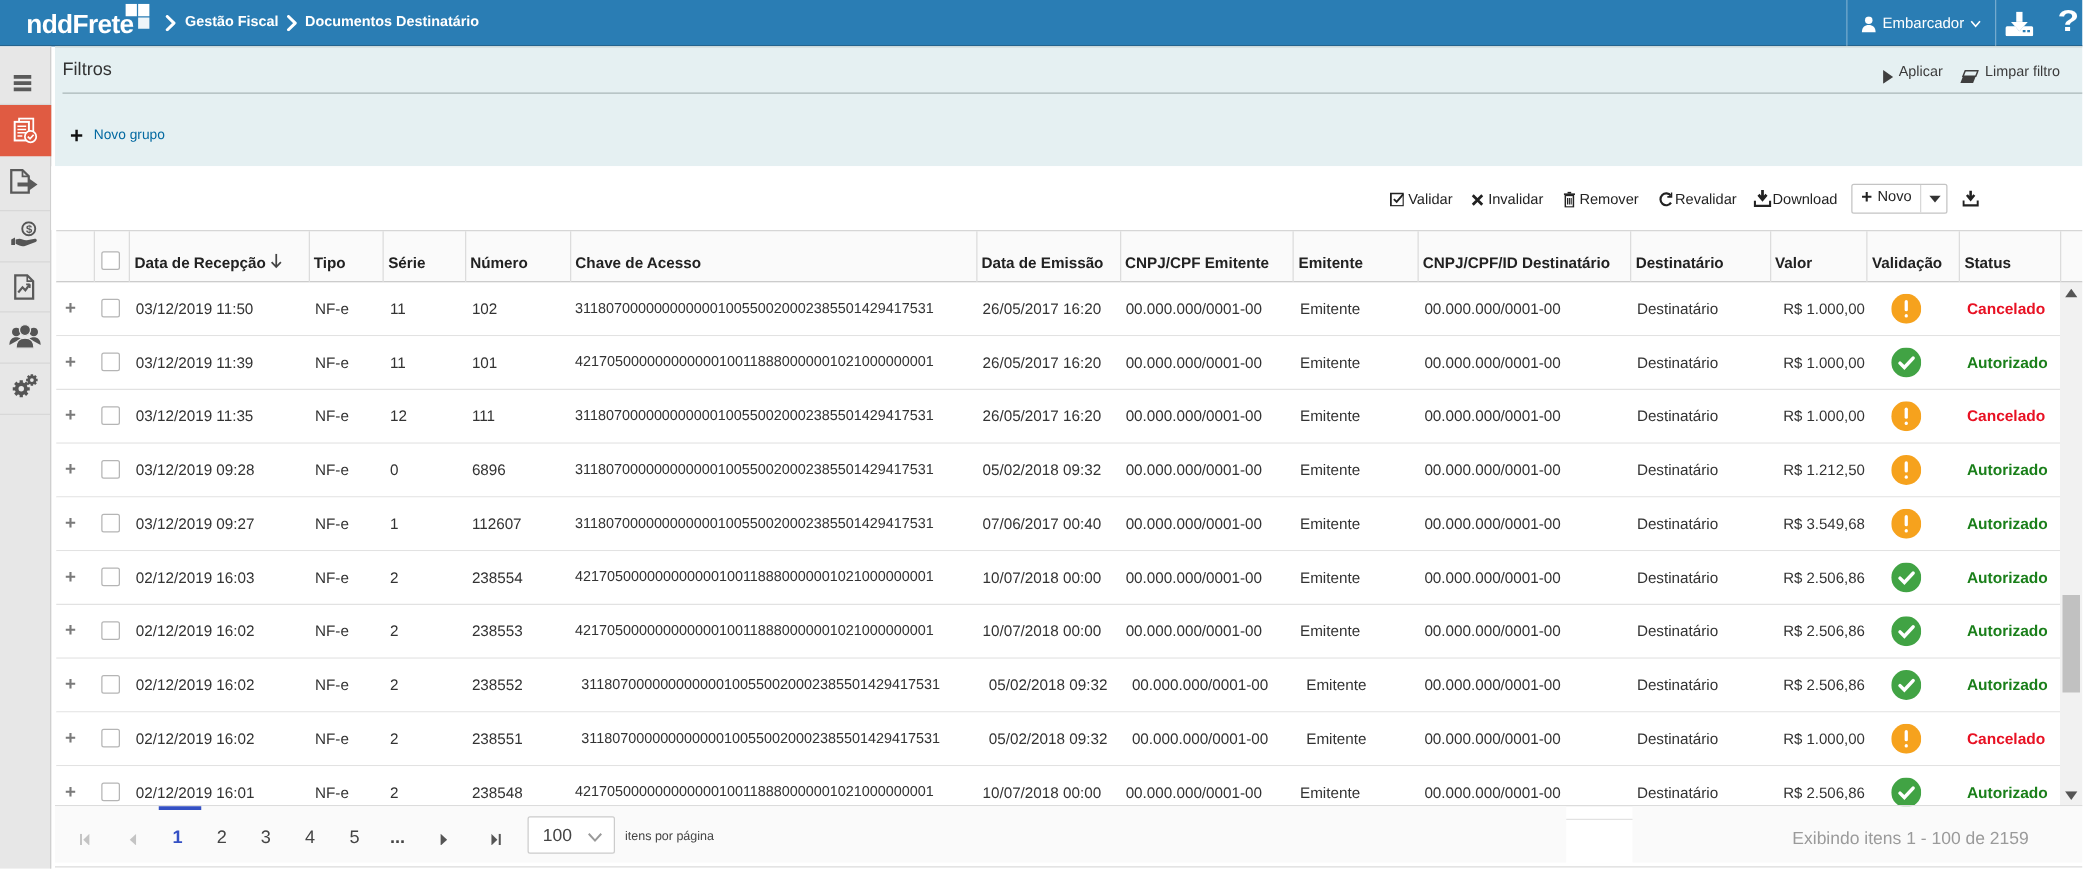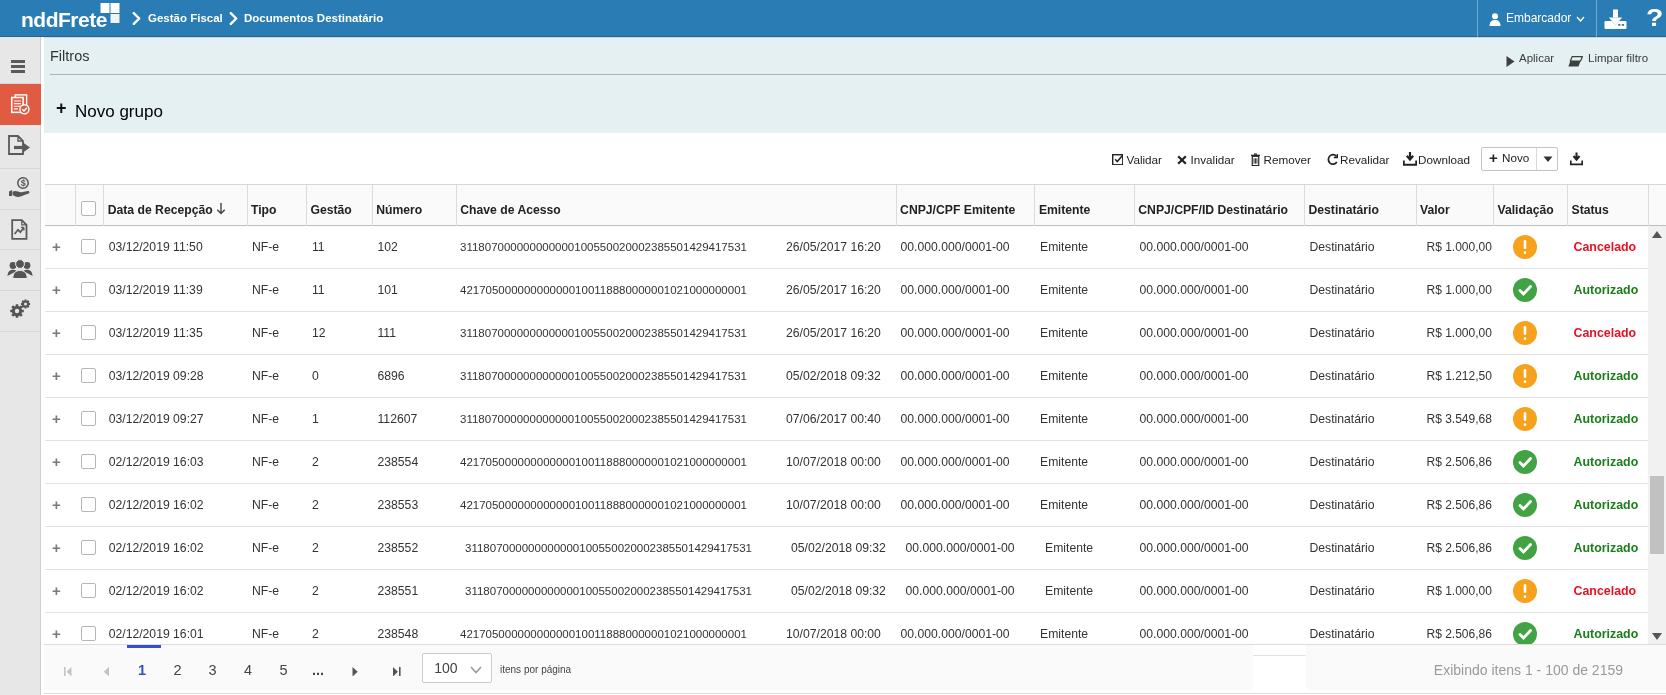--- a/index.html
+++ b/index.html
@@ -149,21 +149,21 @@
     <svg class="abs" style="left:1461.5px;top:17.5px" width="9" height="11" viewBox="0 0 9 11">
         <path d="M0.5 0 L8.5 5.5 L0.5 11 Z" fill="#3f3f3f"></path>
       </svg>
     <div class="flink" style="left:1475px">Aplicar</div>
     <svg class="abs" style="left:1523.5px;top:18px" width="15" height="11" viewBox="0 0 15 11">
         <path d="M4.2 0.6 L14.4 0.6 L12.6 5 L2.4 5 Z" fill="none" stroke="#3f3f3f" stroke-width="1.2"></path>
         <path d="M2.4 5 L12.6 5 L10.5 10.4 L0.3 10.4 Z" fill="#3f3f3f"></path>
       </svg>
     <div class="flink" style="left:1544px">Limpar filtro</div>
     <div class="abs" style="left:12px;top:60px;font-size:18px;font-weight:bold;color:#111">+</div>
-    <div class="abs" style="left:31px;top:64px;font-size:17px;color:#000000">Novo grupo</div>
+    <div class="abs" style="left:31px;top:64px;font-size:11px;color:#0369a1">Novo grupo</div>
   </div>
 
   <div id="toolbar"></div>
   <svg class="abs" style="left:1111.5px;top:153.5px" width="11.5" height="11.5" viewBox="0 0 13 13">
       <rect x="0.8" y="0.8" width="11.4" height="11.4" fill="none" stroke="#222" stroke-width="1.6"></rect>
       <path d="M3.5 6 L6 8.5 L12 1.5" stroke="#222" stroke-width="1.7" fill="none"></path>
     </svg>
   <div class="tbtn" style="left:1126.5px">Validar</div>
   <svg class="abs" style="left:1177px;top:154.5px" width="10" height="10" viewBox="0 0 10 10">
       <path d="M1.2 1.2 L8.8 8.8 M8.8 1.2 L1.2 8.8" stroke="#222" stroke-width="2.2"></path>
@@ -202,23 +202,24 @@
 
   <div id="grid">
 <div id="ghead">
   <div class="hcell" style="left:0px;width:30px;border-left:none"></div>
   <div class="hcell" style="left:30px;width:28.200000000000003px"></div>
   <div class="cb" style="left:36px;top:16px"></div>
   <div class="hcell" style="left:58.2px;width:143.3px">Data de Recepção <svg width="10" height="12" viewBox="0 0 10 12" style="vertical-align:-1px">
             <path d="M5 0 V10 M1.3 6.7 L5 10.6 L8.7 6.7" stroke="#444" stroke-width="1.4" fill="none"></path>
           </svg></div>
   <div class="hcell" style="left:201.5px;width:59.5px">Tipo</div>
-  <div class="hcell" style="left:261px;width:65.69999999999999px">Gestão</div>
+  <div class="hcell" style="left:261px;width:65.69999999999999px">Série</div>
   <div class="hcell" style="left:326.7px;width:84.10000000000002px">Número</div>
   <div class="hcell" style="left:410.8px;width:324.90000000000003px">Chave de Acesso</div>
+  <div class="hcell" style="left:735.7px;width:114.89999999999998px">Data de Emissão</div>
   <div class="hcell" style="left:850.6px;width:138.79999999999995px">CNPJ/CPF Emitente</div>
   <div class="hcell" style="left:989.4px;width:99.39999999999998px">Emitente</div>
   <div class="hcell" style="left:1088.8px;width:170.20000000000005px">CNPJ/CPF/ID Destinatário</div>
   <div class="hcell" style="left:1259px;width:111.5px">Destinatário</div>
   <div class="hcell" style="left:1370.5px;width:77.5px">Valor</div>
   <div class="hcell" style="left:1448px;width:74px">Validação</div>
   <div class="hcell" style="left:1522px;width:81px">Status</div>
   <div class="hcell" style="left:1603px;width:18px"></div>
 </div>
 </div>

